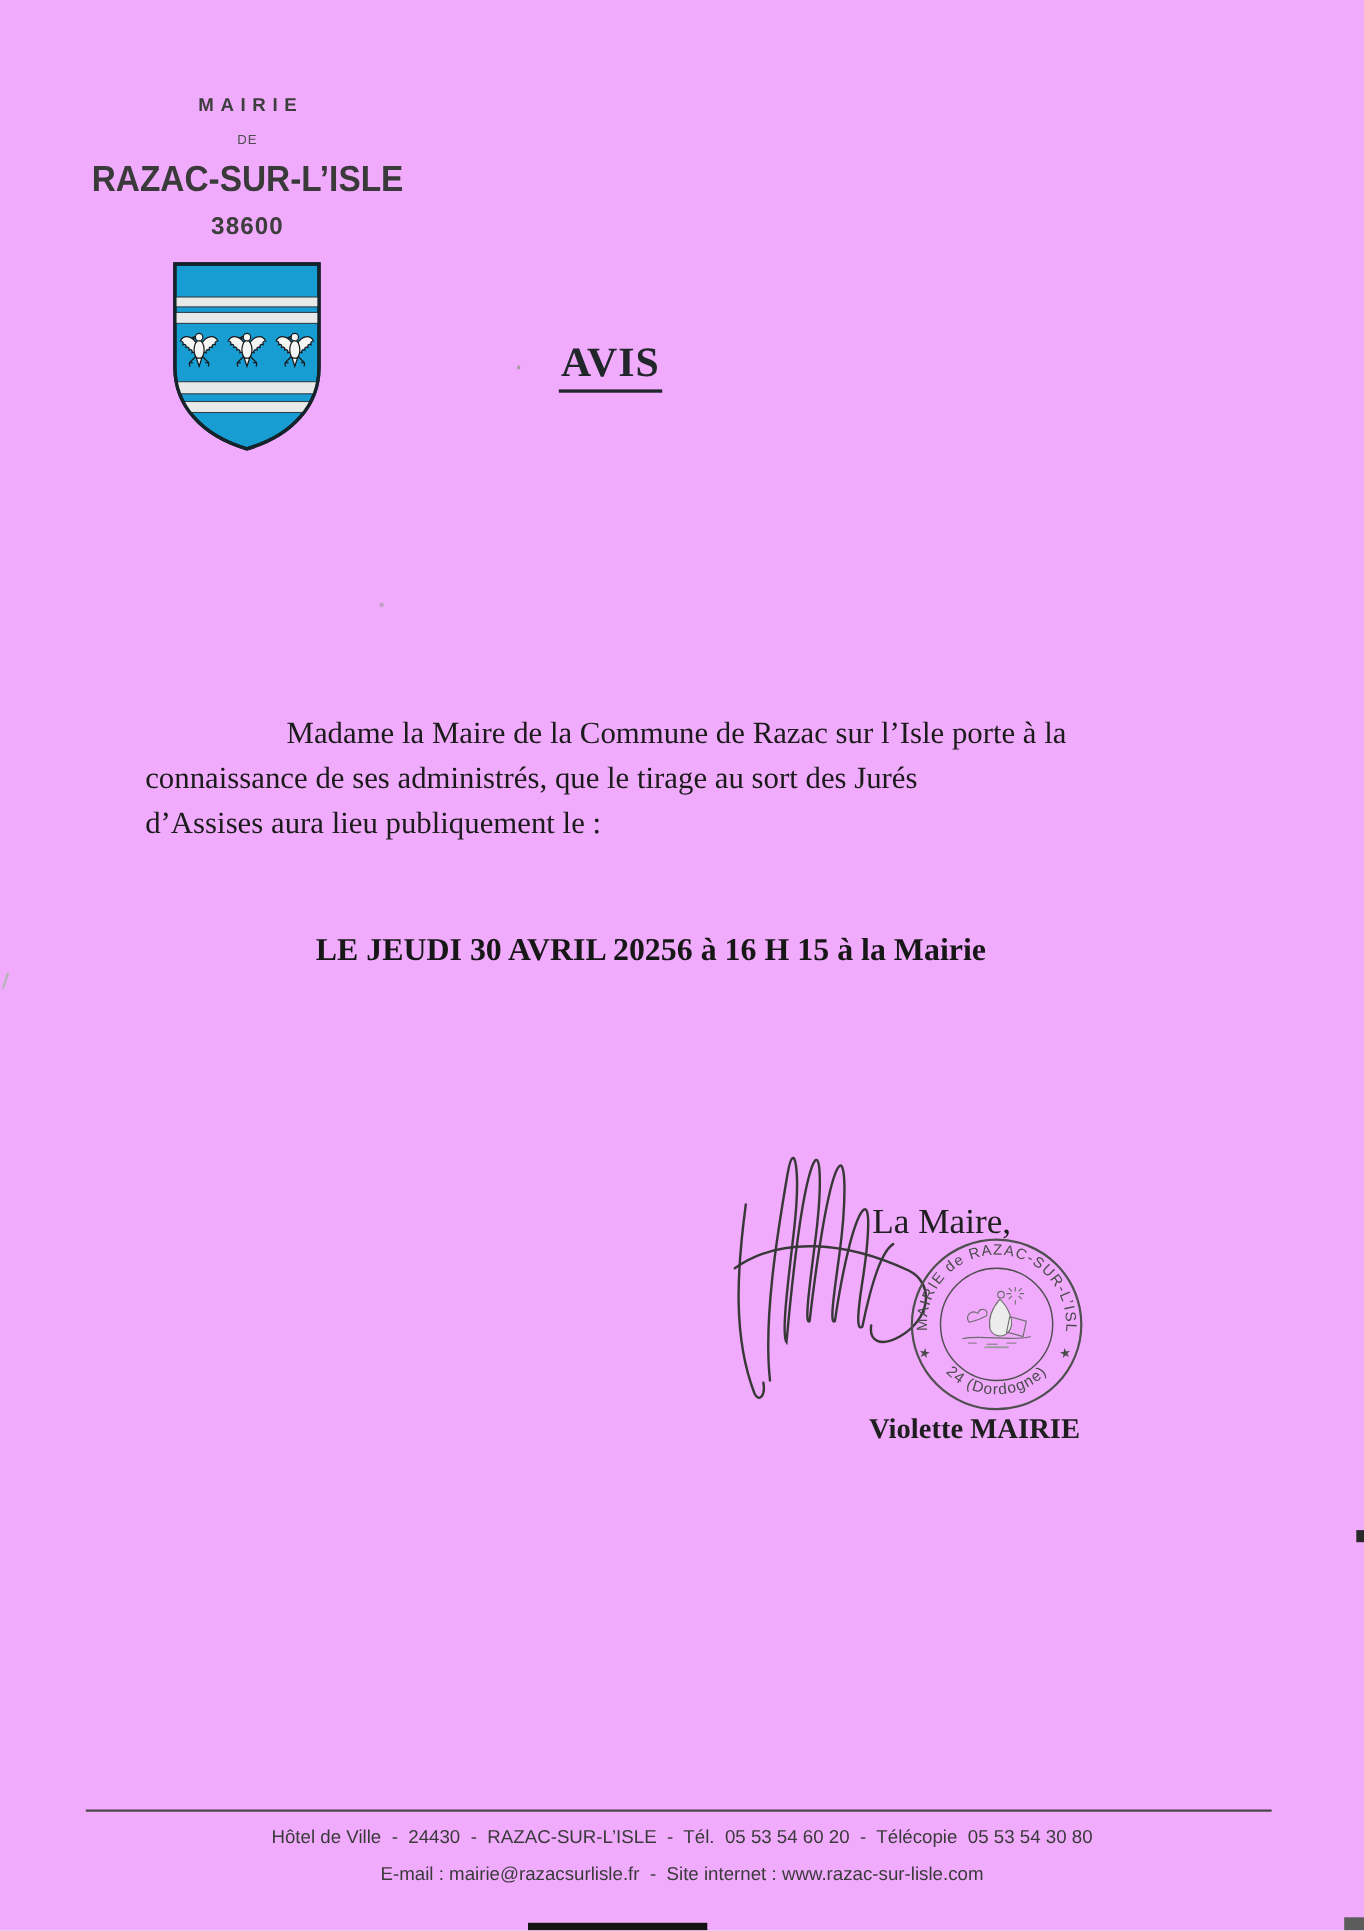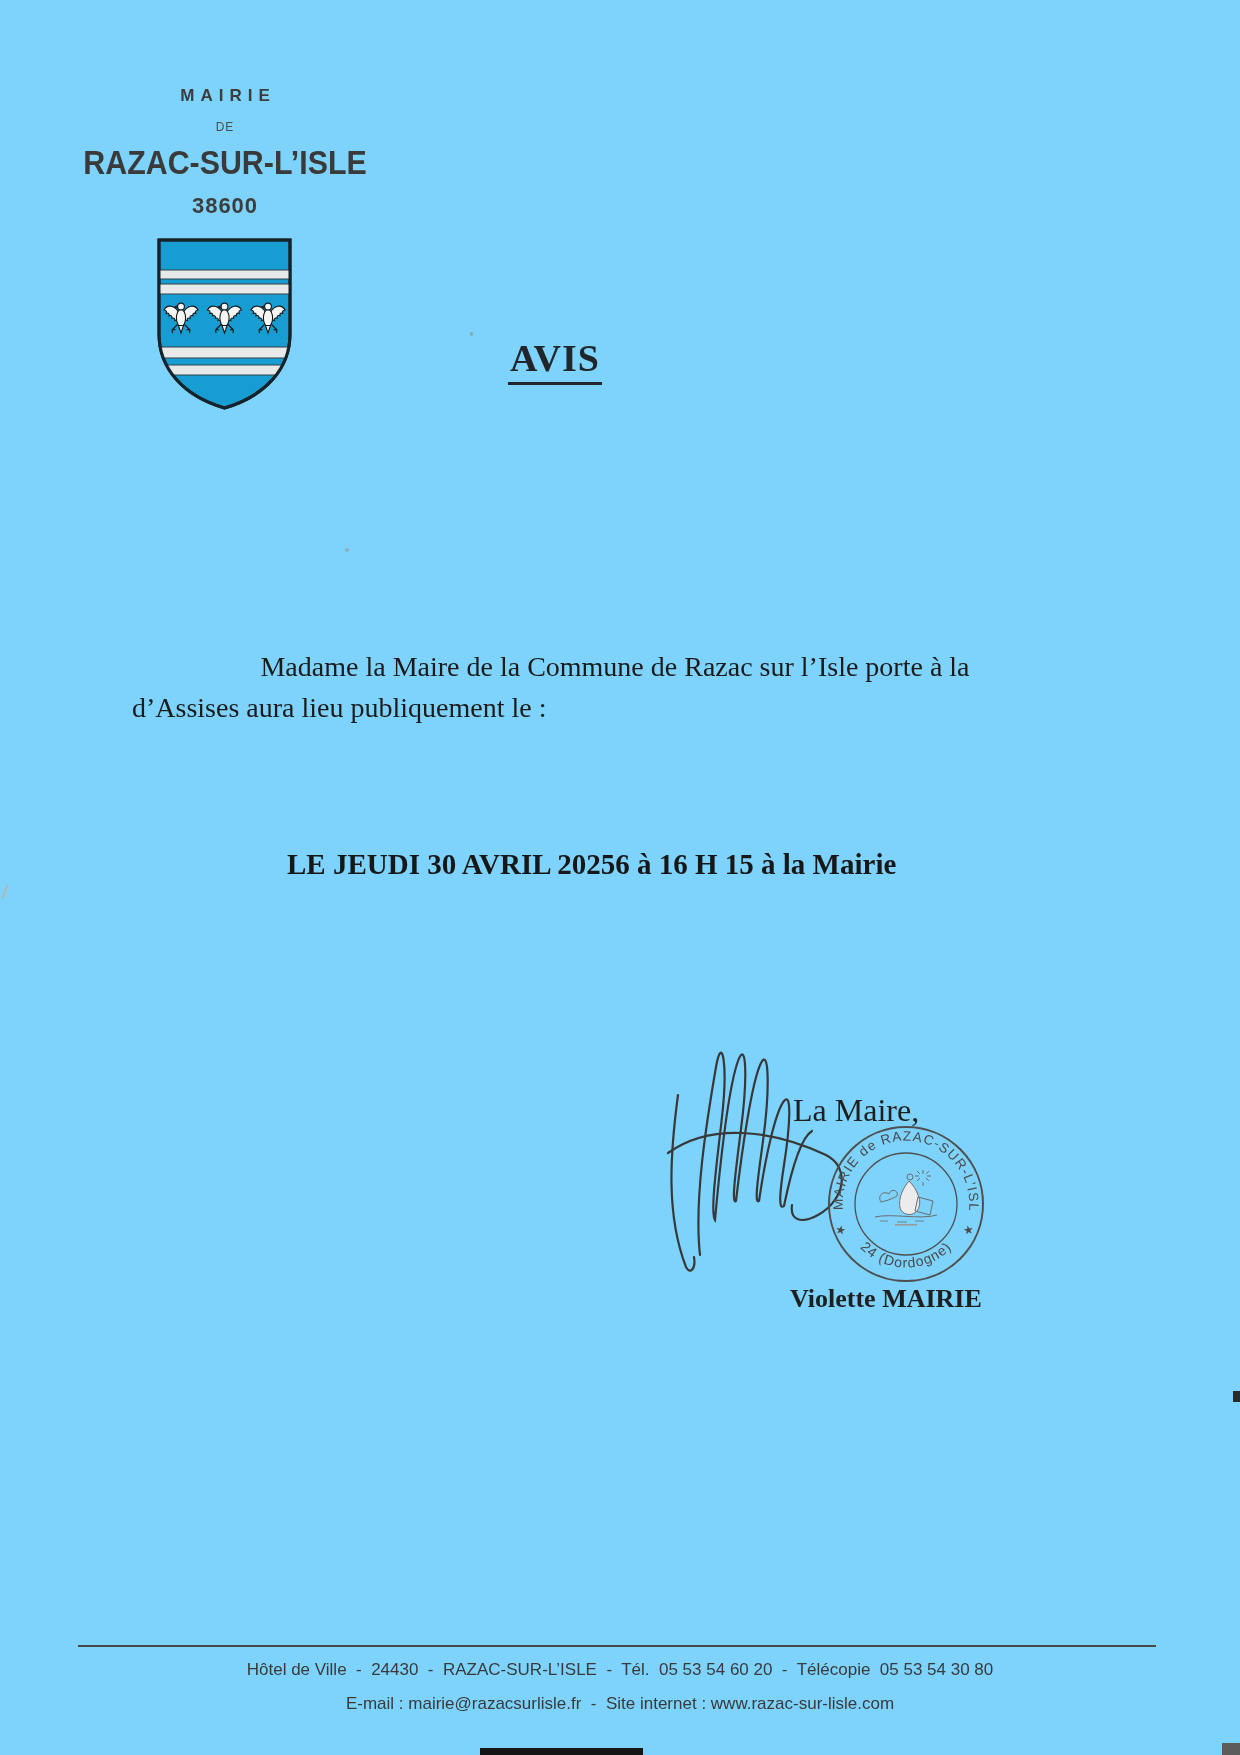--- a/index.html
+++ b/index.html
@@ -1,34 +1,34 @@
 <!DOCTYPE html>
 <html><head>
 <meta charset="utf-8">
 <style>
   html,body{margin:0;padding:0;background:#e9e9e9;}
   .page{
     position:relative;width:1240px;height:1755px;margin:0 auto;
-    background:#7dd3fc;overflow:hidden;
+    background:#f0abfc;overflow:hidden;
     font-family:"Liberation Serif",serif;color:#1c1c1c;
   }
   .abs{position:absolute;}
 
   
   .hdr{position:absolute;left:75px;top:0;width:300px;text-align:center;
        font-family:"Liberation Sans",sans-serif;color:#3d3d3d;}
   .h-mairie{position:absolute;left:0;top:86px;width:100%;font-size:17px;font-weight:bold;
             letter-spacing:6px;text-indent:6px;}
   .h-de{position:absolute;left:0;top:120px;width:100%;font-size:12px;letter-spacing:1px;color:#4d4d4d;}
   .h-name{position:absolute;left:-60px;top:144px;width:420px;font-size:33px;font-weight:bold;
           white-space:nowrap;transform:scaleX(0.92);transform-origin:center;color:#3a3a3a;}
   .h-cp{position:absolute;left:0;top:193px;width:100%;font-size:22px;font-weight:bold;letter-spacing:1px;}
 
   
-  .title-wrap{position:absolute;left:0;top:308px;width:1110px;text-align:center;margin-top:28px;}
+  .title-wrap{position:absolute;left:0;top:308px;width:1110px;text-align:center;}
   .title{display:inline-block;font-size:38px;font-weight:bold;color:#20262a;
          border-bottom:3px solid #20262a;padding:0 2px 2px 2px;letter-spacing:1px;}
 
   
   .body-text{position:absolute;left:132px;top:646px;width:880px;
              font-size:28px;line-height:41px;color:#1b1b1b;}
   .body-text .l1{text-indent:86px;text-align:center;}
 
   .announce{position:absolute;left:287px;top:848px;font-size:29px;font-weight:bold;color:#171717;
             white-space:nowrap;}
@@ -96,20 +96,21 @@
     </g>
     <use href="#shieldPath" xlink:href="#shieldPath" fill="none" stroke="#16232b" stroke-width="3"></use>
   </svg>
 
   <div class="title-wrap">
     <span class="title">AVIS</span>
   </div>
 
   <div class="body-text">
     <div class="l1">Madame la Maire de la Commune de Razac sur l’Isle porte à la</div>
+    <div class="l2">connaissance de ses administrés, que le tirage au sort des Jurés</div>
     <div class="l3">d’Assises aura lieu publiquement le :</div>
   </div>
 
   <div class="announce">LE JEUDI 30 AVRIL 20256 à 16 H 15 à la Mairie</div>
 
   <div class="sig-role">La Maire,</div>
 
   <svg class="sig-svg" width="230" height="280" viewBox="0 0 230 280" fill="none" stroke="#383838" stroke-width="2.2" stroke-linecap="round">
     <path d="M38,90 C30,150 26,210 46,262 C50,270 56,264 54,252"></path>
     <path d="M60,250 C54,196 66,120 76,62 C82,28 88,58 82,112 C77,156 70,208 75,215 C80,160 88,84 98,56 C106,34 108,70 101,124 C96,164 91,200 96,196 C102,144 112,76 121,58 C129,42 130,84 123,136 C118,172 114,200 119,196 C126,148 136,106 144,96 C152,86 150,122 144,160 C140,186 138,206 144,201 C152,162 162,132 172,126"></path>

